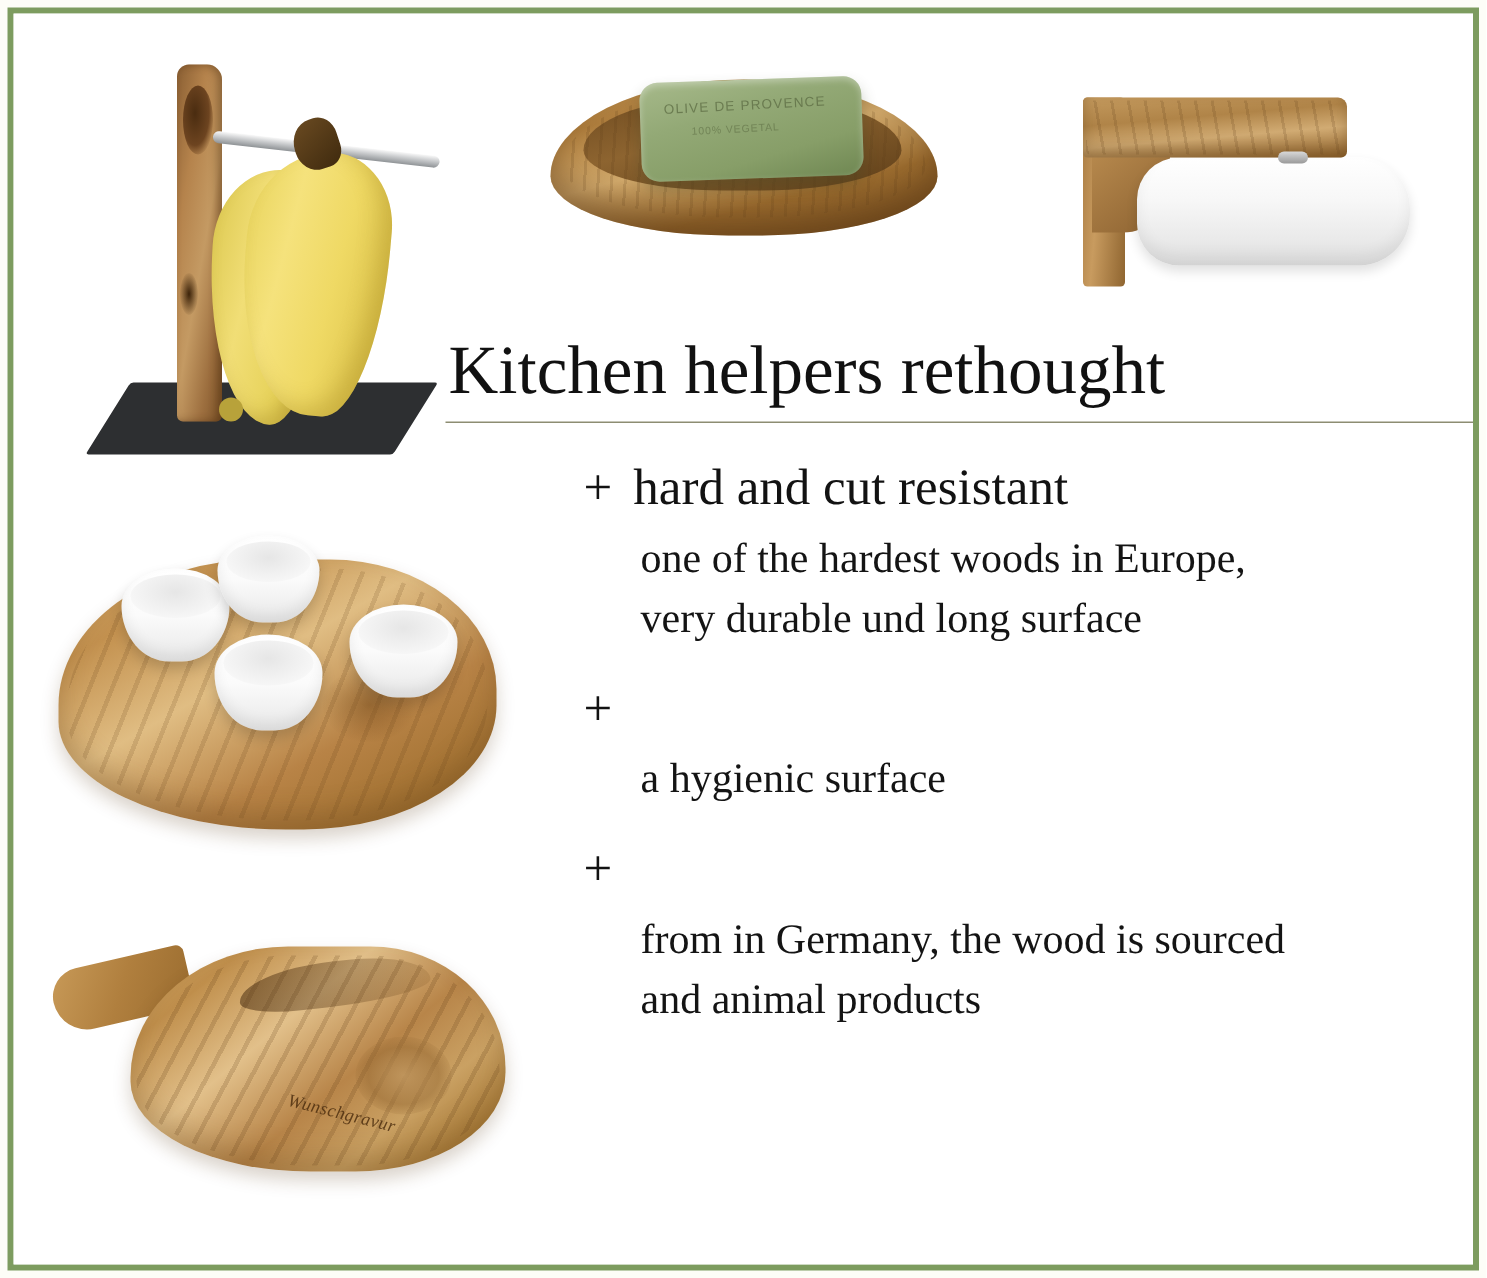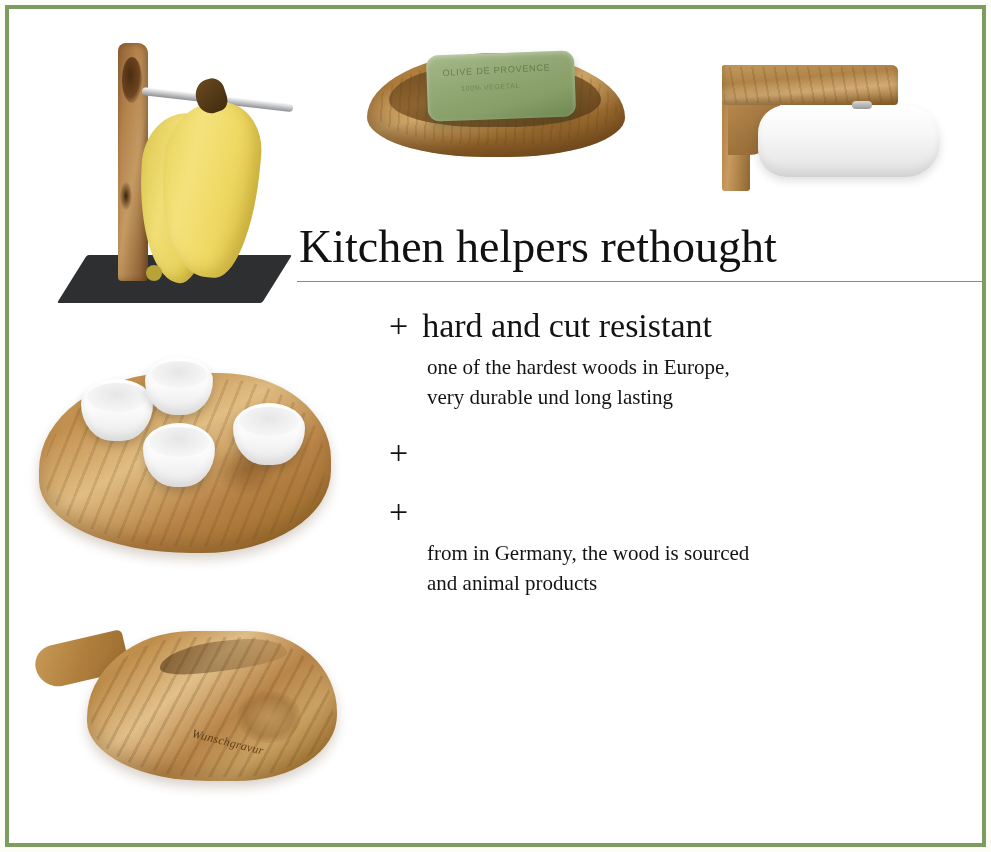--- a/index.html
+++ b/index.html
@@ -72,21 +72,21 @@
     margin-left: 98px;
     white-space: nowrap;
   }
   .plus {
     font-size: 34px;
     margin-right: 14px;
     color: #121212;
   }
   .feature-desc {
     margin: 8px 0 0 136px;
-    font-size: 21px;
+    font-size: 28px;
     line-height: 1.42;
     color: #141414;
   }
   .feature-desc div { white-space: nowrap; }
 
   .f1 { margin-top: 0px; }
   .f2 { margin-top: 34px; }
   .f3 { margin-top: 36px; }
 
   
@@ -392,29 +392,30 @@
         <h1 class="title">Kitchen helpers rethought</h1>
         <div class="divider"></div>
 
         <div class="feature f1">
           <div class="feature-head">
             <span class="plus">+</span>
             <span>hard and cut resistant</span>
           </div>
           <div class="feature-desc">
             <div>one of the hardest woods in Europe,</div>
-            <div>very durable und long lasting</div>
+            <div>very durable und long surface</div>
           </div>
         </div>
 
         <div class="feature f2">
           <div class="feature-head">
             <span class="plus">+</span>
           </div>
           <div class="feature-desc">
+            <div>a hygienic surface</div>
           </div>
         </div>
 
         <div class="feature f3">
           <div class="feature-head">
             <span class="plus">+</span>
           </div>
           <div class="feature-desc">
             <div>from in Germany, the wood is sourced</div>
             <div>and animal products</div>

